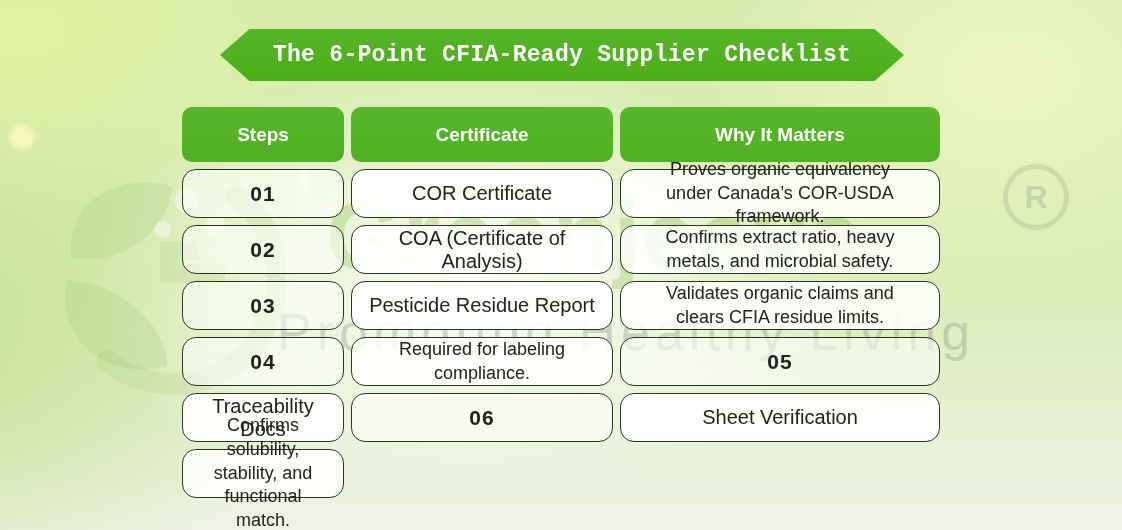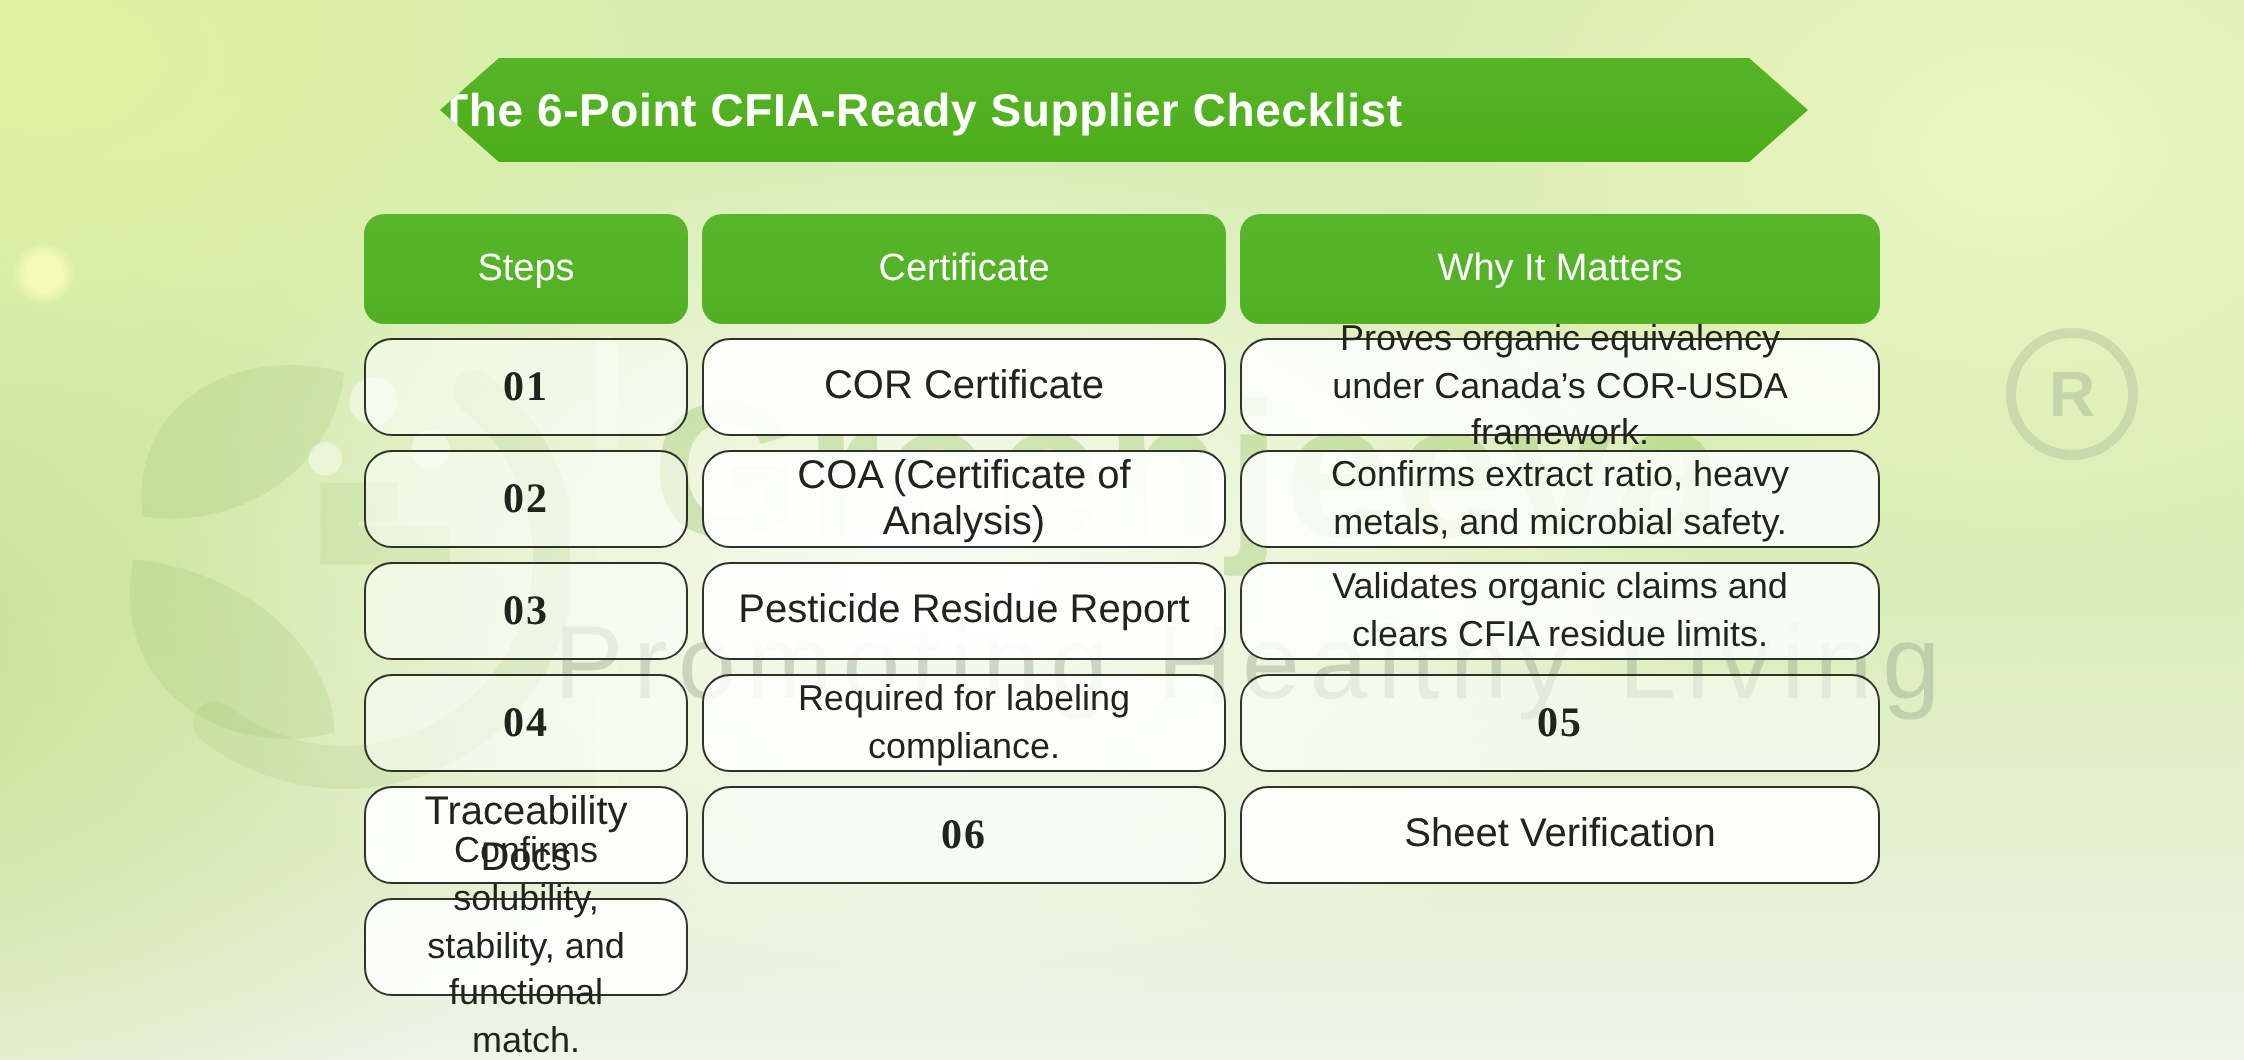--- a/index.html
+++ b/index.html
@@ -27,42 +27,42 @@
     border:5px solid rgba(158,174,146,0.33);display:flex;align-items:center;justify-content:center;
     font-size:32px;font-weight:700;color:rgba(158,174,146,0.42);}
   .wm-tagline{position:absolute;left:277px;top:306px;font-size:52px;font-weight:400;
     letter-spacing:5px;color:rgba(143,157,137,0.38);white-space:nowrap;line-height:1;}
 
   
   .banner{
     position:absolute;left:220px;top:29px;width:684px;height:52px;
     background:linear-gradient(180deg,#56b527 0%,#4cad1a 100%);
     clip-path:polygon(0 50%,4.3% 0,95.7% 0,100% 50%,95.7% 100%,4.3% 100%);
-    display:flex;align-items:center;justify-content:flex-start;
+    display:flex;align-items:center;justify-content:center;font-family:Liberation Mono, monospace;
   }
   .banner h1{margin:0;font-size:23px;font-weight:700;color:#ffffff;letter-spacing:0.3px;}
 
   
   .grid{
     position:absolute;left:182px;top:107px;
     display:grid;grid-template-columns:162px 262px 320px;
     grid-template-rows:55px repeat(6,49px);
     column-gap:7px;row-gap:7px;
   }
   .hcell{
     background:linear-gradient(180deg,#58b52c 0%,#50b022 100%);
     border-radius:10px;display:flex;align-items:center;justify-content:center;
-    color:#ffffff;font-size:19px;font-weight:400;
+    color:#ffffff;font-size:19px;font-weight:700;
   }
   .cell{
     border:1.6px solid #2d3328;border-radius:14px;box-sizing:border-box;
     display:flex;align-items:center;justify-content:center;text-align:center;
     color:#20241c;
   }
-  .cell.step{background:rgba(255,255,255,0.55);font-size:21px;font-weight:700;letter-spacing:1px;font-family:Liberation Serif, serif;}
+  .cell.step{background:rgba(255,255,255,0.55);font-size:21px;font-weight:700;letter-spacing:1px;}
   .cell.requirement{background:rgba(255,255,255,0.9);font-size:20px;font-weight:500;padding:0 8px;}
   .cell.why{background:rgba(255,255,255,0.82);font-size:18px;font-weight:500;
     line-height:1.32;padding:2px 28px;}
 </style>
 </head>
 <body>
 
 <div class="stage">
 
   <div class="watermark">

